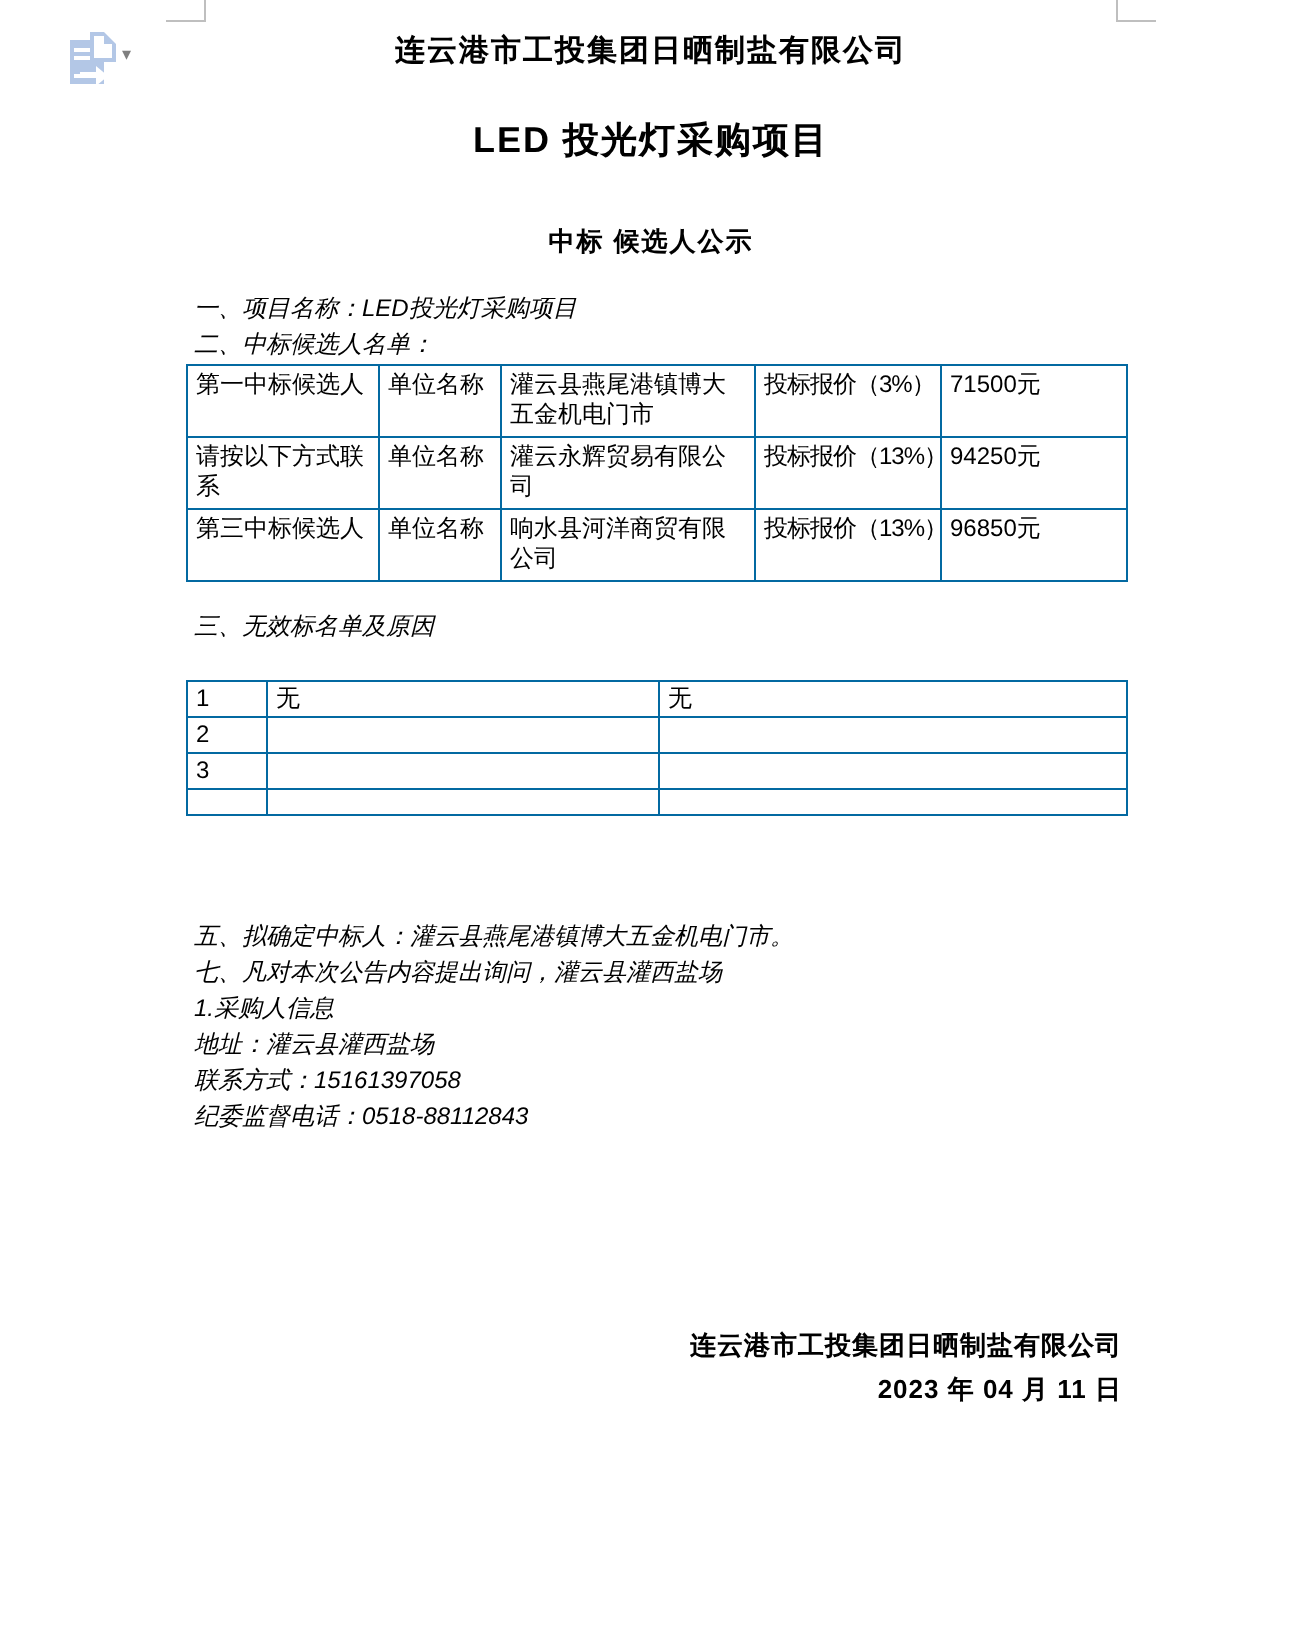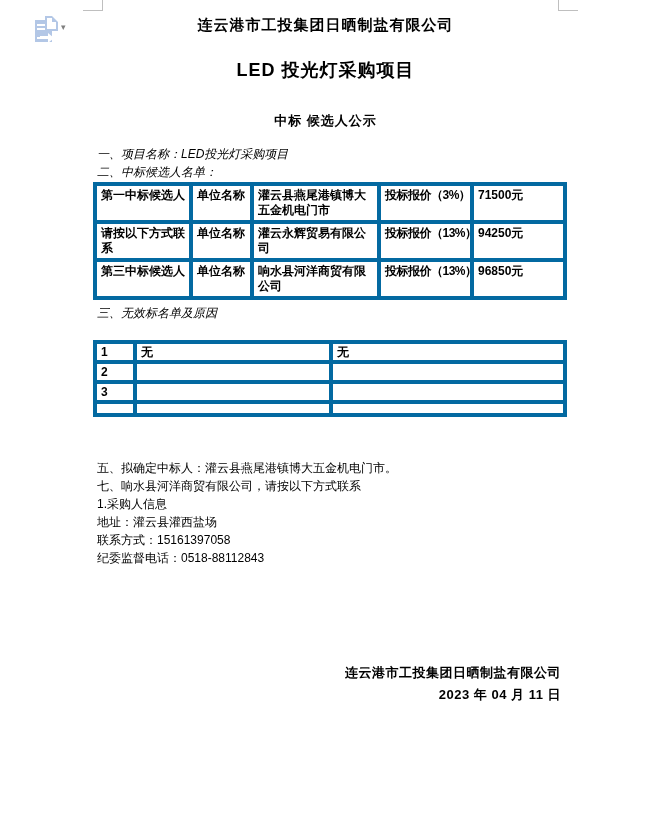--- a/index.html
+++ b/index.html
@@ -35,33 +35,33 @@
 
   
   .sec { position:absolute; left:97px; font-size:12px; white-space:nowrap;font-style:italic; }
   .sec1 { top:146px; }
   .sec2 { top:164px; }
   .sec3 { top:305px; }
 
   
   table { border-collapse:collapse; table-layout:fixed; position:absolute; left:93px;
     width:470px; font-size:12px; }
-  td, th { border:4px solid #0369a1; padding:2px 4px; vertical-align:top; text-align:left;
-    font-weight:bold; line-height:15px; overflow:hidden; }
+  td, th { border:1px solid #0369a1; padding:2px 4px; vertical-align:top; text-align:left;
+    font-weight:normal; line-height:15px; overflow:hidden; }
   .t1 { top:182px; }
   .t1 tr { height:36px; }
   .t1 .nowrap { white-space:nowrap; letter-spacing:-0.5px; }
   .t2 { top:340px; }
   .t2 td, .t2 th { padding:1px 4px; line-height:14px; }
   .t2 tr.hrow { height:19px; }
   .t2 tr.r    { height:18px; }
   .t2 tr.last { height:13px; }
 
   
-  .body-block { position:absolute; left:97px; top:459px; width:480px; font-size:12px; line-height:18px; }
+  .body-block { position:absolute; left:97px; top:459px; width:480px; font-size:12px; line-height:18px;font-style:italic; }
 
   
   .footer-block { position:absolute; right:90px; top:662px; text-align:right;
     font-weight:bold; font-size:13px; line-height:22px; letter-spacing:0.5px; }
 </style>
 </head>
 <body>
 
 <div class="page">
 
@@ -147,21 +147,21 @@
     <tr class="last">
       <td></td>
       <td></td>
       <td></td>
     </tr>
   </tbody>
     </table>
 
   <div class="body-block">
     <div>五、拟确定中标人：灌云县燕尾港镇博大五金机电门市。</div>
-    <div>七、响水县河洋商贸有限公司，请按以下方式联系</div>
+    <div>七、凡对本次公告内容提出询问，灌云县灌西盐场</div>
     <div>1.采购人信息</div>
     <div>地址：灌云县灌西盐场</div>
     <div>联系方式：15161397058</div>
     <div>纪委监督电话：0518-88112843</div>
   </div>
 
   <div class="footer-block">
     <div>连云港市工投集团日晒制盐有限公司</div>
     <div>2023 年 04 月 11 日</div>
   </div>

